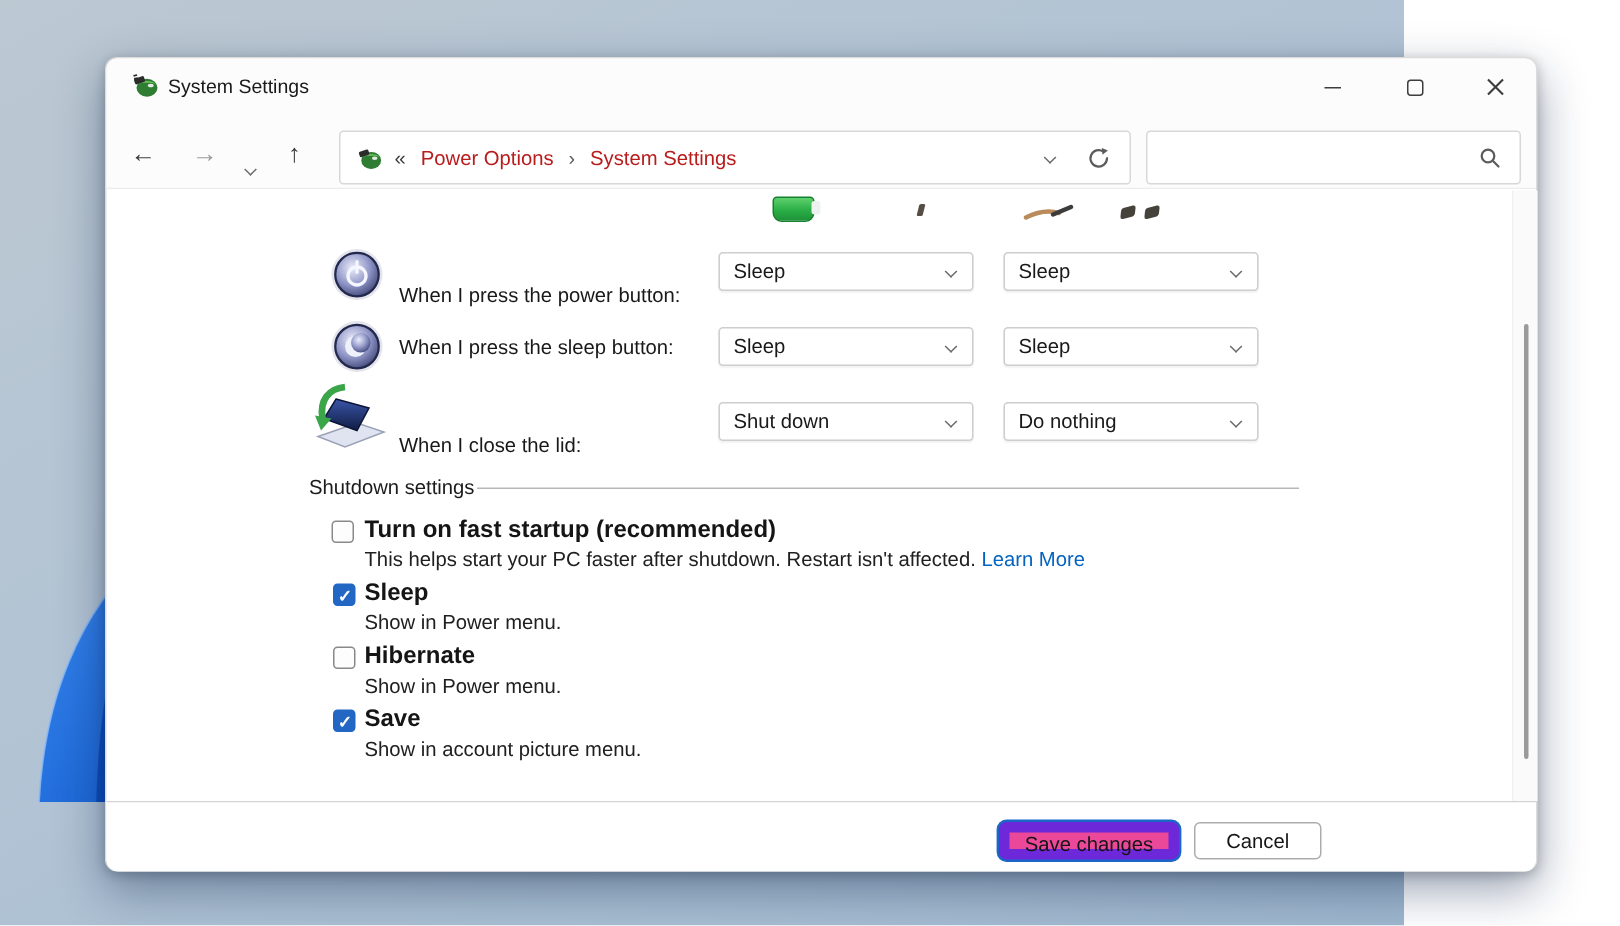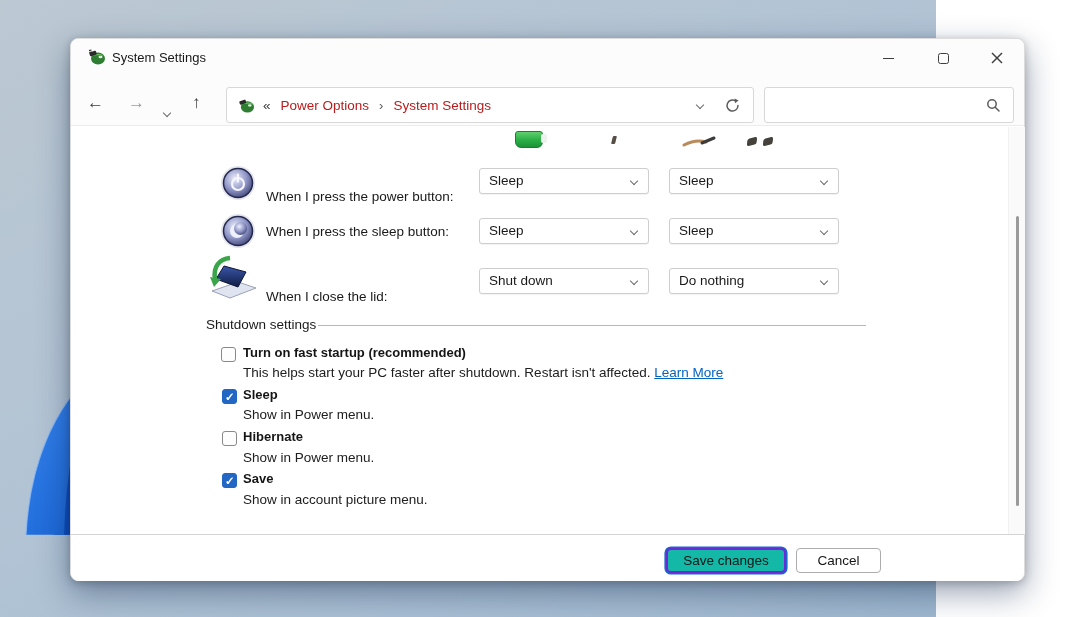--- a/index.html
+++ b/index.html
@@ -76,35 +76,35 @@
   .combo .chev { position:absolute; right:11px; top:9px; }
 
   .group-heading { position:absolute; left:135px; top:278px; font-size:13.5px; color:#1b1b1b; }
   .group-line { position:absolute; left:247px; top:286px; width:548px; border-top:1px solid #b7b7b7; }
 
   .cb { position:absolute; width:15px; height:15px; background:#fdfdfd; border:1px solid #898989;
         border-radius:3px; cursor:default; }
   .cb.checked { background:#2267c4; border-color:#2267c4; }
   .cb.checked::after { content:"\2713"; position:absolute; left:2.1px; top:-0.5px; color:#fff;
         font-size:11.5px; font-weight:bold; }
-  .opt-label { position:absolute; font-size:13px; font-weight:bold; color:#151515; }
+  .opt-label { position:absolute; font-size:16px; font-weight:bold; color:#151515; }
   .opt-desc  { position:absolute; font-size:13.5px; color:#202020; }
-  .learn-link { color:#0563c1; text-decoration:underline; cursor:pointer; }
+  .learn-link { color:#0563c1; cursor:pointer; }
 
   
   .sb-track { position:absolute; left:937px; top:88px; width:17px; height:407px;
               background:#fafafa; border-left:1px solid #f1f1f1; }
   .sb-thumb { position:absolute; left:7px; top:89px; width:3px; height:290px;
               background:#9a9a9a; border-radius:2px; }
 
   
   .footer { position:absolute; left:0; top:495px; width:100%; height:47px; background:#fff;
             border-top:1px solid #d4d4d4; border-radius:0 0 8px 8px; }
   .btn-save { position:absolute; left:595px; top:13px; width:120px; height:25px;
-              background:#14b8a6; border:2px solid #6d28d9; border-radius:5px;
+              background:#ec4899; border:7px solid #6d28d9; border-radius:5px;
               box-shadow:0 0 0 1.6px #1b66c9; font-size:13.5px; font-family:inherit; color:#151515; cursor:default; }
   .btn-cancel { position:absolute; left:725px; top:13px; width:85px; height:25px;
               background:#fff; border:1px solid #acacac; border-radius:4px;
               font-size:13.5px; font-family:inherit; color:#151515; cursor:default; }
 </style>
 </head>
 <body>
 
 <div class="stage">
 

